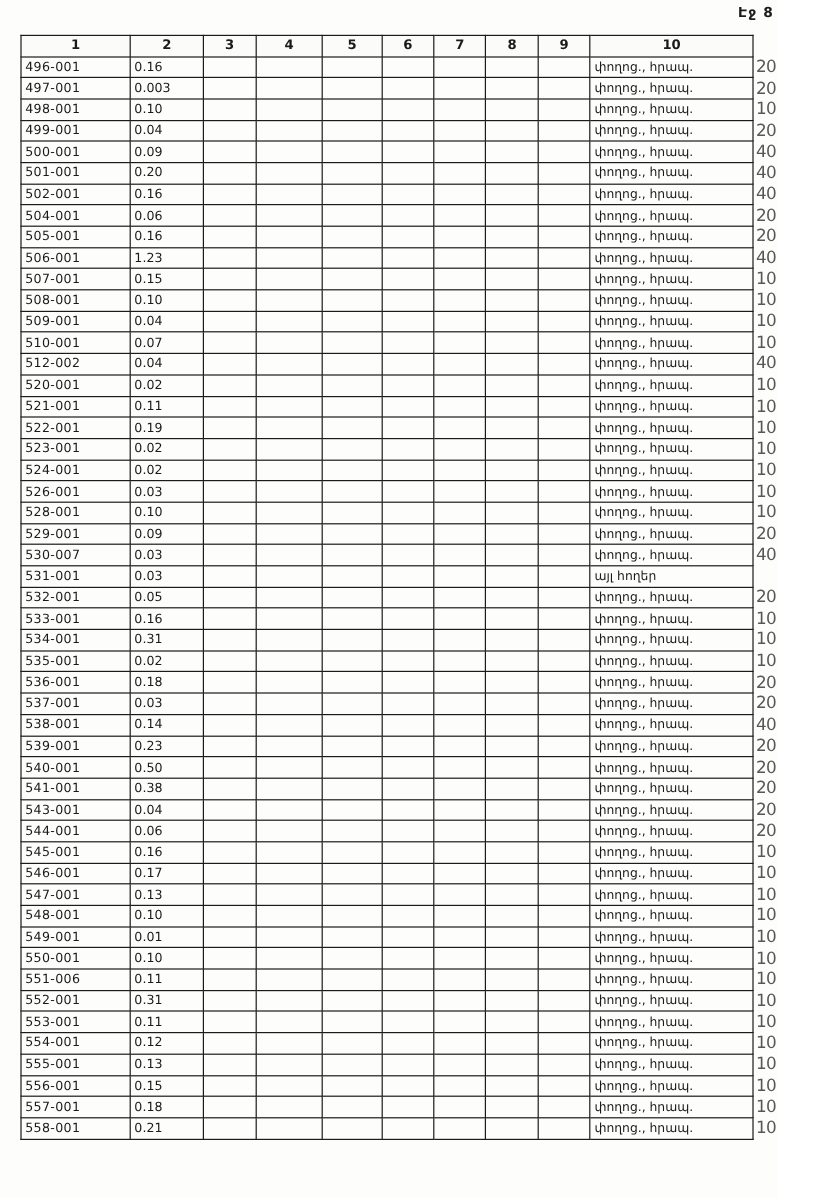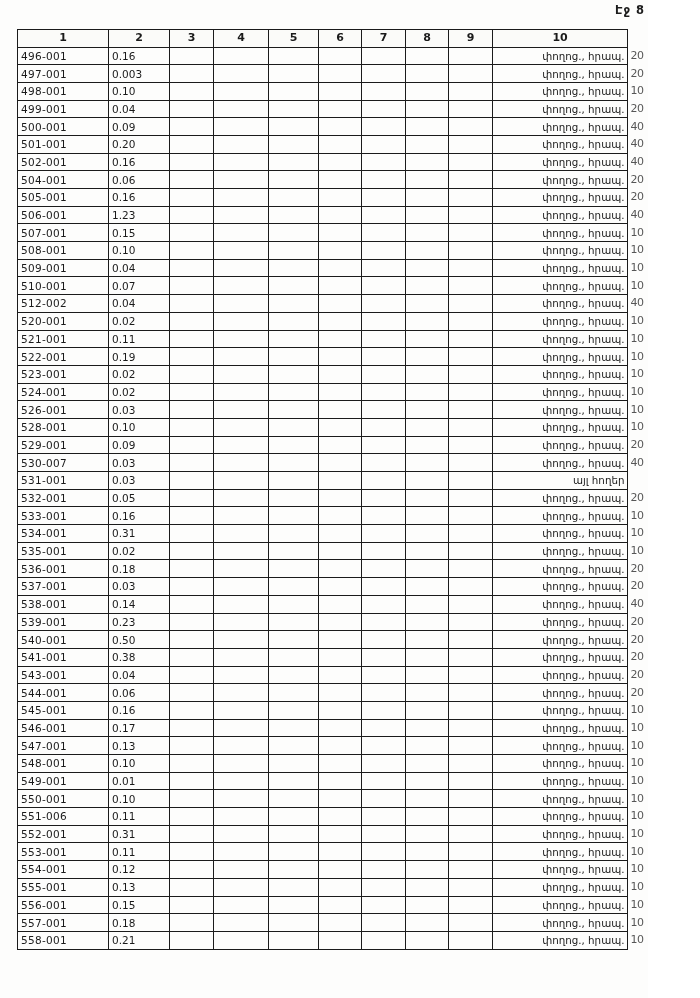--- a/index.html
+++ b/index.html
@@ -56,27 +56,27 @@
   }
   .grid th {
     text-align: center;
     font-weight: 600;
     font-size: 11px;
     height: 16.5px;
     background: #fbfbf9;
   }
   .grid td.c1 { text-align: left; letter-spacing: 0.3px; }
   .grid td.c2 { }
-  .grid td.c10 { text-align: right; font-size: 10.3px; }
+  .grid td.c10 { text-align: left; font-size: 10.3px; }
   .grid th.mark-cell, .grid td.mark-cell {
     border: none;
     background: transparent;
     padding: 0 0 0 2px;
     text-align: left;
-    font-size: 11px;
+    font-size: 14px;
     color: #3a3a3a;
     opacity: 0.85;
     letter-spacing: -0.5px;
   }
 </style>
 </head>
 <body>
 
 <div class="page">
   <div class="page-label">Էջ 8</div>

